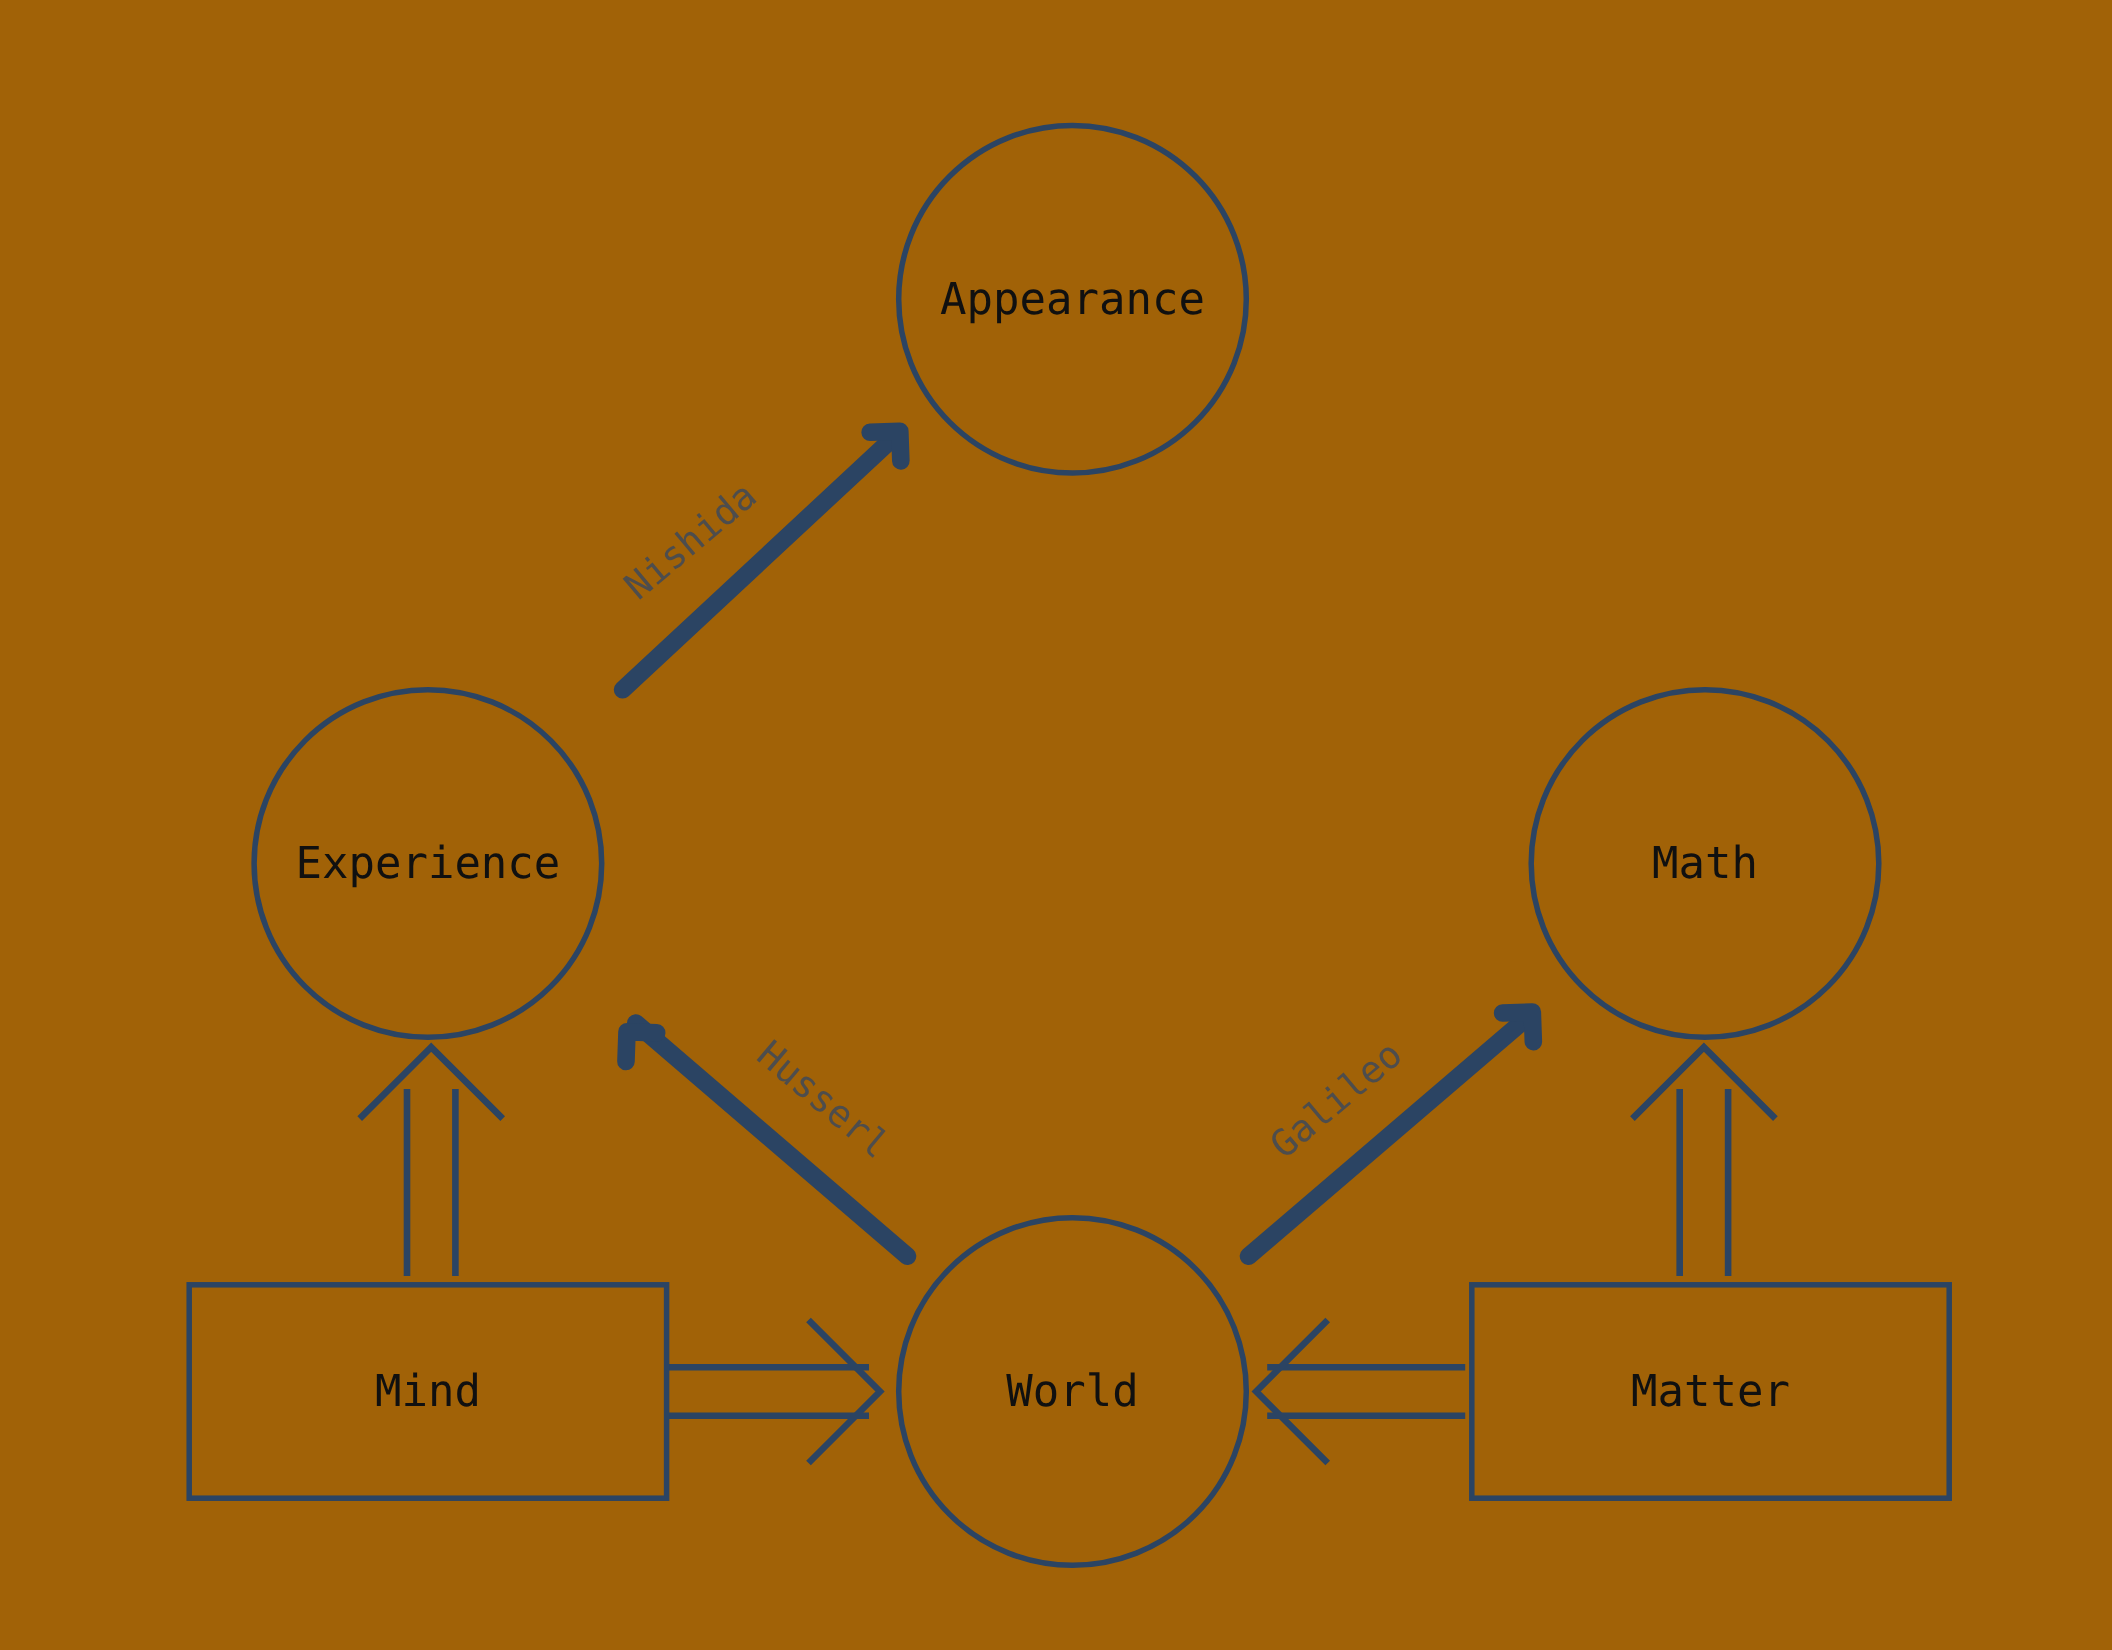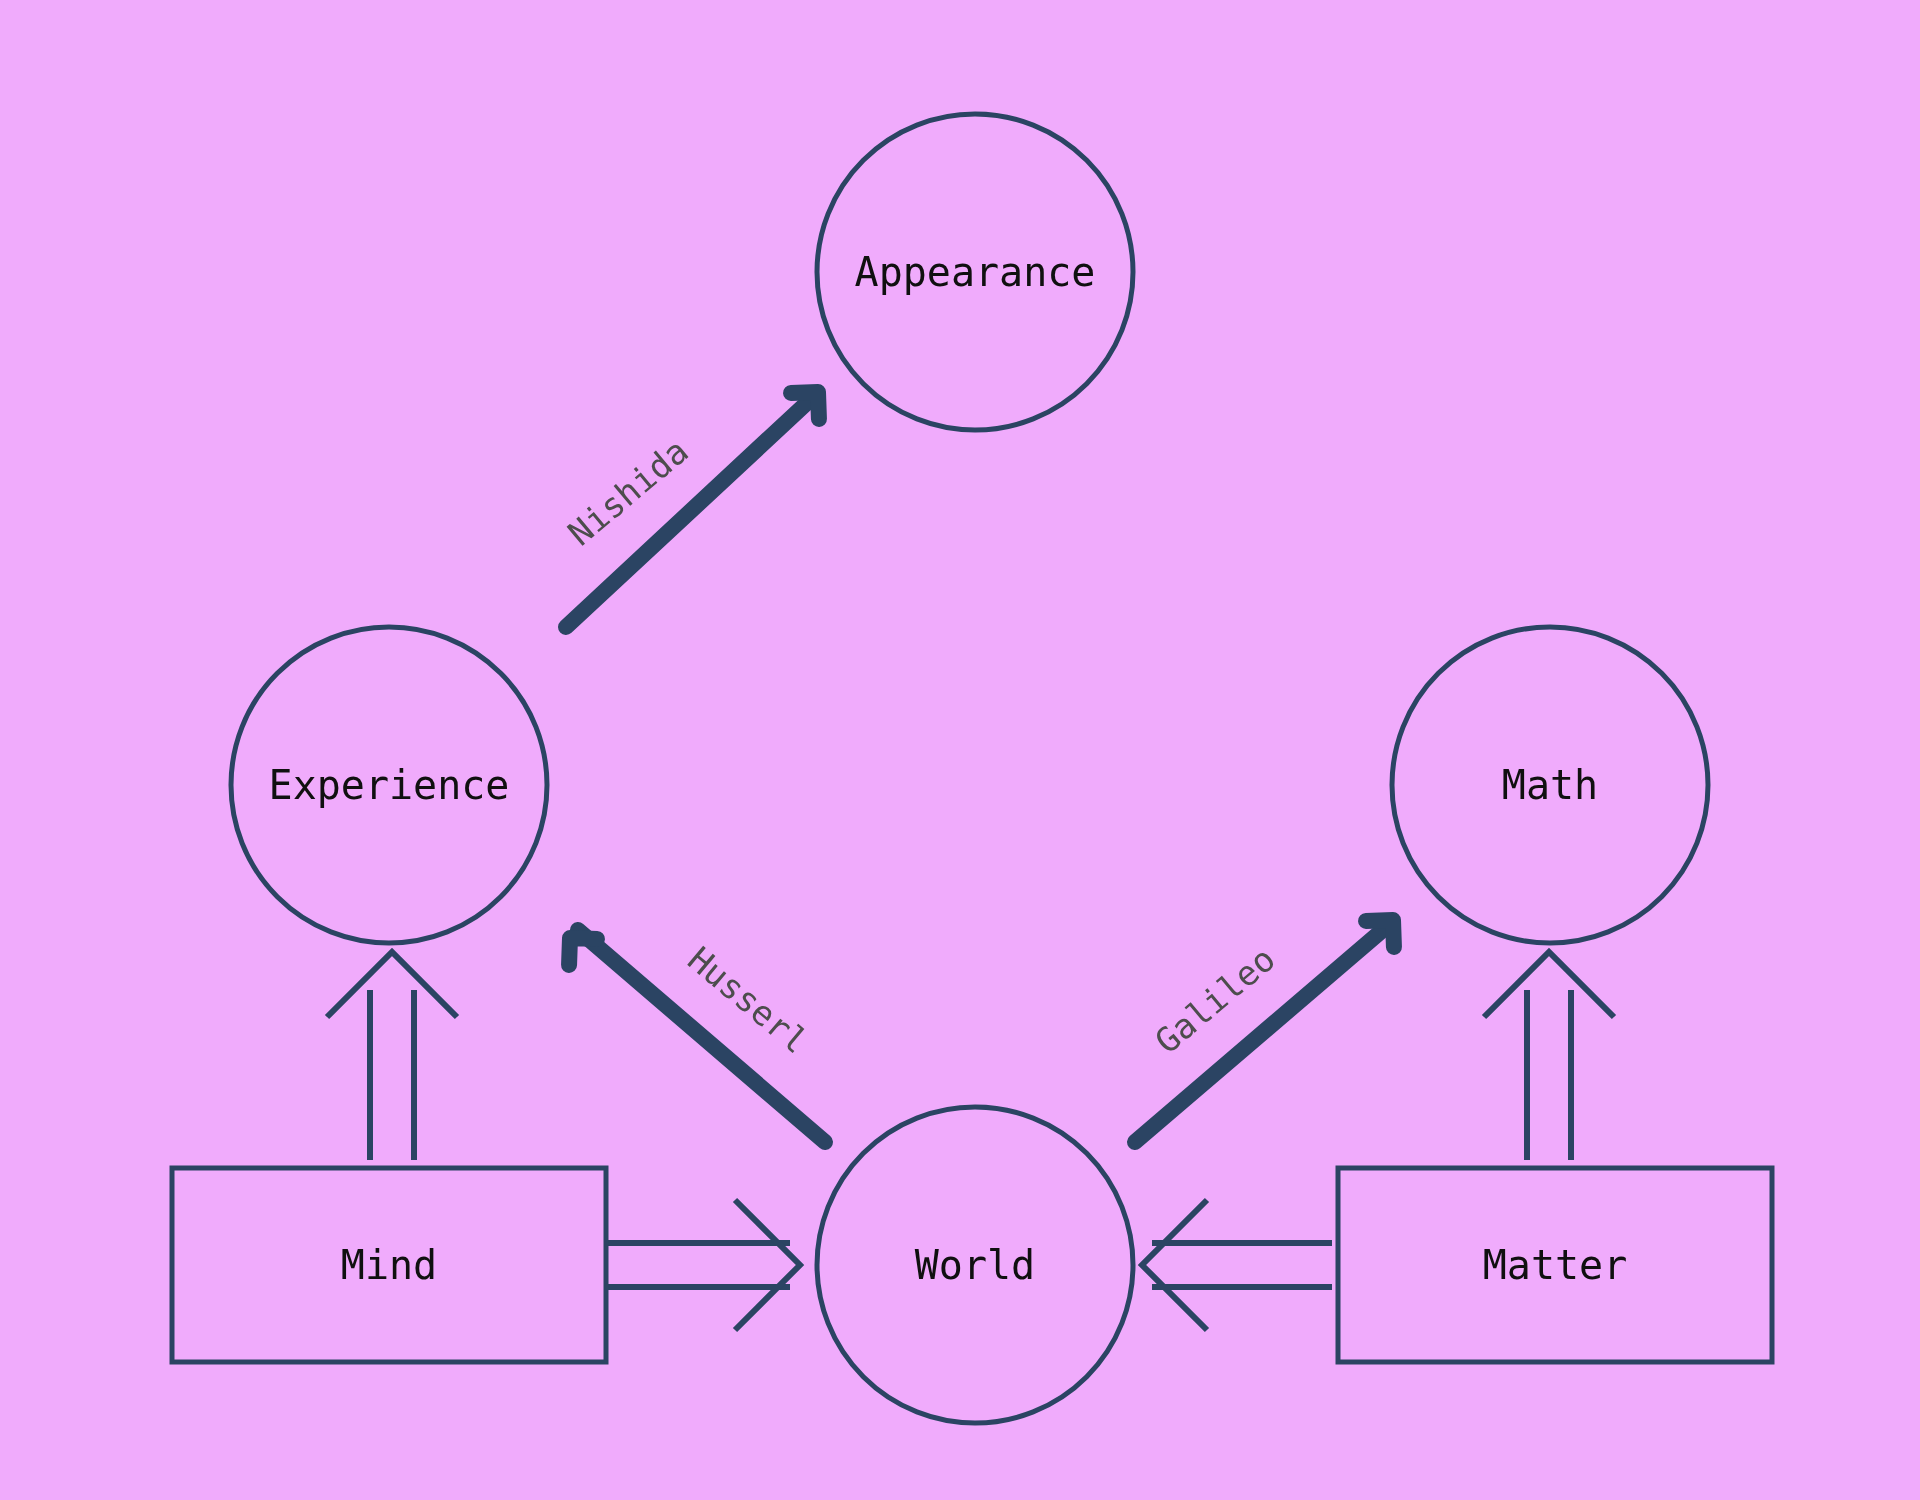--- a/index.html
+++ b/index.html
@@ -4,21 +4,21 @@
 <style>
   html, body {
     margin: 0;
     padding: 0;
     background: #f1f1f0;
   }
   #stage {
     position: relative;
     width: 1920px;
     height: 1500px;
-    background: #f0abfc;
+    background: #a16207;
     overflow: hidden;
     font-family: "DejaVu Sans Mono", "Liberation Mono", monospace;
   }
   svg.layer {
     position: absolute;
     left: 0;
     top: 0;
     width: 1920px;
     height: 1500px;
   }

